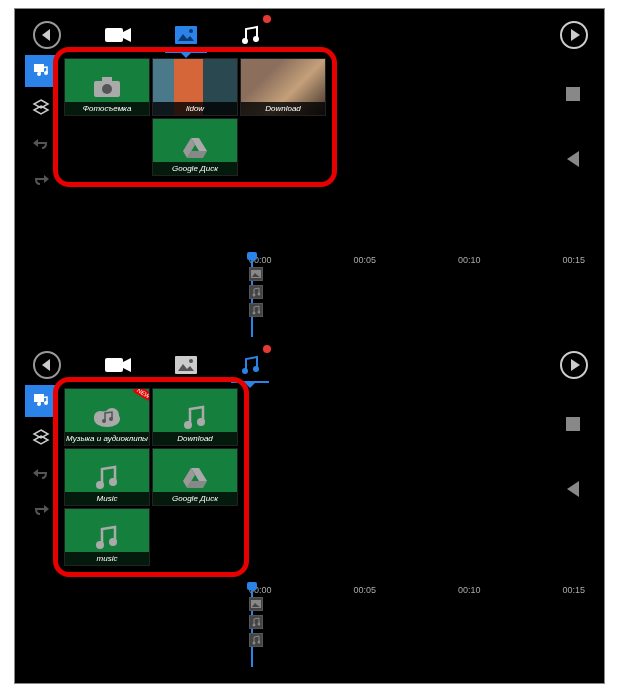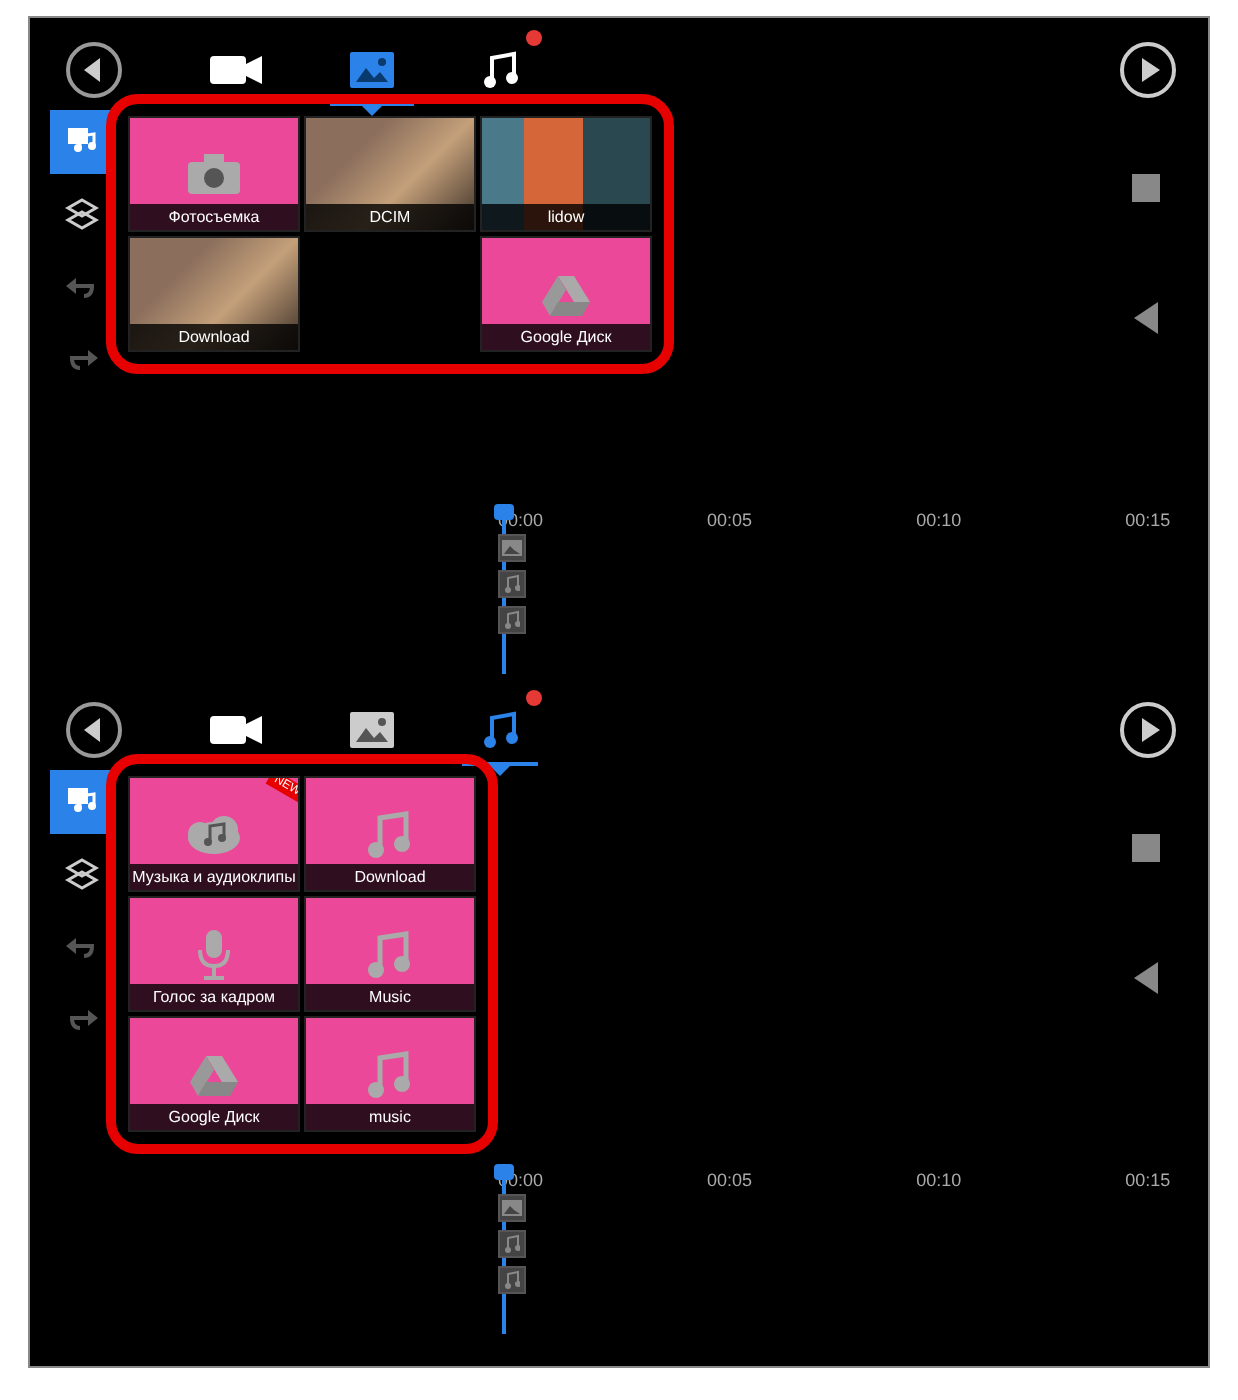--- a/index.html
+++ b/index.html
@@ -21,21 +21,21 @@
   .sidebar { width: 32px; display: flex; flex-direction: column; align-items: center; gap: 4px; padding-top: 2px; }
   .side-tab { width: 32px; height: 32px; display: flex; align-items: center; justify-content: center; cursor: pointer; }
   .side-tab.active { background: #2b82e8; }
   .side-arrow { color: #555; font-size: 18px; cursor: pointer; }
   
   .grid-wrap { flex: 1; position: relative; }
   .red-box { position: absolute; top: -6px; left: -4px; border: 5px solid #e60000; border-radius: 16px; padding: 6px; }
   .grid { display: grid; gap: 2px; }
   .grid-3 { grid-template-columns: repeat(3, 86px); }
   .grid-2 { grid-template-columns: repeat(2, 86px); }
-  .tile { width: 86px; height: 58px; background: #ec4899; border: 1px solid #222; position: relative; display: flex; flex-direction: column; align-items: center; justify-content: center; cursor: pointer; overflow: hidden; }
+  .tile { width: 86px; height: 58px; background: #15803d; border: 1px solid #222; position: relative; display: flex; flex-direction: column; align-items: center; justify-content: center; cursor: pointer; overflow: hidden; font-style: italic; }
   .tile-label { position: absolute; bottom: 0; left: 0; right: 0; background: rgba(0,0,0,0.8); color: #fff; font-size: 8px; text-align: center; padding: 2px 0; white-space: nowrap; overflow: hidden; }
   .tile .icon { color: #bbb; }
   .thumb { width: 100%; height: 100%; background: linear-gradient(135deg, #8b6f5c 30%, #c4a07a 60%, #3d3028); }
   .thumb2 { width: 100%; height: 100%; background: linear-gradient(90deg, #4a7a8a 25%, #d4663a 25%, #d4663a 60%, #2a4850 60%); }
   .new-badge { position: absolute; top: 0; right: 0; background: #e60000; color: #fff; font-size: 6px; padding: 1px 3px; transform: rotate(30deg) translate(4px,-2px); }
   
   .right-controls { position: absolute; right: 14px; top: 70px; display: flex; flex-direction: column; gap: 50px; align-items: center; }
   .stop-square { width: 14px; height: 14px; background: #888; }
   .next-triangle { width: 0; height: 0; border-top: 8px solid transparent; border-bottom: 8px solid transparent; border-right: 12px solid #888; }
   
@@ -123,24 +123,20 @@
           <div class="grid grid-3">
             <div class="tile">
               <svg width="30" height="24" class="icon">
                   <rect x="2" y="6" width="26" height="16" fill="#aaa" rx="2"></rect>
                   <rect x="10" y="2" width="10" height="5" fill="#aaa"></rect>
                   <circle cx="15" cy="14" r="5" fill="#555"></circle>
                 </svg>
               <div class="tile-label">Фотосъемка</div>
             </div>
             <div class="tile">
-                <div class="thumb"></div>
-                <div class="tile-label">DCIM</div>
-              </div>
-            <div class="tile">
                 <div class="thumb2"></div>
                 <div class="tile-label">lidow</div>
               </div>
             <div class="tile">
                 <div class="thumb"></div>
                 <div class="tile-label">Download</div>
               </div>
             <div></div>
             <div class="tile">
               <svg width="28" height="24" class="icon">
@@ -278,29 +274,20 @@
             </div>
             <div class="tile">
               <svg width="24" height="28" class="icon">
                   <path d="M7 22 L7 6 L20 4 L20 19" stroke="#aaa" stroke-width="2.5" fill="none"></path>
                   <circle cx="5" cy="22" r="4" fill="#aaa"></circle>
                   <circle cx="18" cy="19" r="4" fill="#aaa"></circle>
                 </svg>
               <div class="tile-label">Download</div>
             </div>
             <div class="tile">
-              <svg width="20" height="28" class="icon">
-                  <rect x="6" y="2" width="8" height="14" rx="4" fill="#aaa"></rect>
-                  <path d="M3 12 Q3 20 10 20 Q17 20 17 12" stroke="#aaa" stroke-width="2" fill="none"></path>
-                  <line x1="10" y1="20" x2="10" y2="26" stroke="#aaa" stroke-width="2"></line>
-                  <line x1="5" y1="26" x2="15" y2="26" stroke="#aaa" stroke-width="2"></line>
-                </svg>
-              <div class="tile-label">Голос за кадром</div>
-            </div>
-            <div class="tile">
               <svg width="24" height="28" class="icon">
                   <path d="M7 22 L7 6 L20 4 L20 19" stroke="#aaa" stroke-width="2.5" fill="none"></path>
                   <circle cx="5" cy="22" r="4" fill="#aaa"></circle>
                   <circle cx="18" cy="19" r="4" fill="#aaa"></circle>
                 </svg>
               <div class="tile-label">Music</div>
             </div>
             <div class="tile">
               <svg width="28" height="24" class="icon">
                   <polygon points="10,3 18,3 26,16 18,16" fill="#aaa"></polygon>

